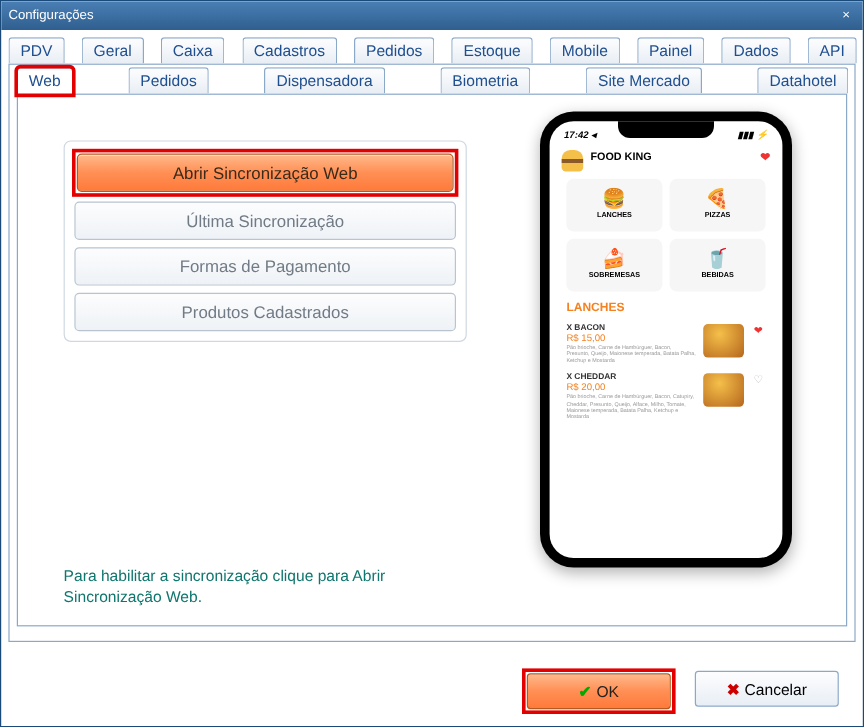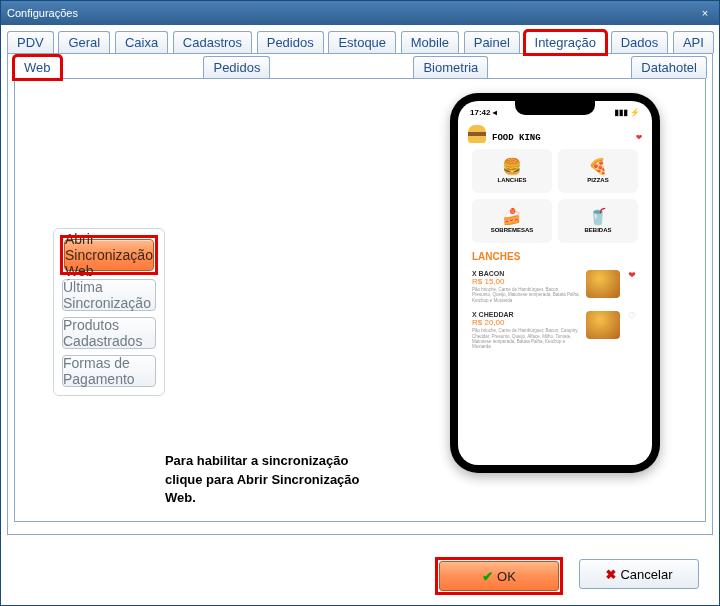--- a/index.html
+++ b/index.html
@@ -77,22 +77,21 @@
     height: 444px;
     display:flex;
     gap: 30px;
     position: relative;
   }
   .left-col {
     flex: 0 0 360px;
     padding-top: 24px;
     padding-left: 24px;
     display:flex;
-    flex-direction:row;
-    align-items:center;
+    flex-direction:column;
   }
   .btn-list {
     border: 1px solid #cfd8e2;
     border-radius: 6px;
     padding: 8px;
     display:flex;
     flex-direction:column;
     gap: 6px;
   }
   .big-btn {
@@ -111,23 +110,23 @@
     background: linear-gradient(to bottom, #ffb98a, #ff8f55, #ff7a3a);
     border: 1px solid #b55a1f;
     color: #3a2a1a;
     font-weight: normal;
     box-shadow: inset 0 1px 0 rgba(255,255,255,0.5);
   }
   .primary-wrap {
     padding: 2px;
   }
   .hint {
-    color: #000000;
+    color: #0f766e;
     font-size: 13px;
-    font-weight: bold;
+    font-weight: normal;
     margin-top: auto;
     line-height: 1.4;
   }
   .right-col {
     flex: 1;
     display:flex;
     justify-content:center;
     align-items:flex-start;
   }
   .phone {
@@ -159,29 +158,29 @@
   }
   .statusbar {
     height:18px;
     font-size:8px;
     font-weight:bold;
     display:flex;
     align-items:flex-end;
     justify-content:space-between;
     padding: 0 12px 2px 12px;
     color:#000;
+    font-style:italic;
   }
   .app-header {
     display:flex;
-    align-items:flex-end;
+    align-items:flex-start;
     gap:6px;
     padding: 6px 10px;
     font-size:9px;
     font-weight:bold;
-    font-family:Liberation Mono, monospace;
   }
   .burger-logo {
     width:18px;height:18px;
     background: linear-gradient(#f5c04a 40%, #8b5a2b 40% 60%, #f5c04a 60%);
     border-radius: 40% 40% 20% 20%;
   }
   .heart {
     margin-left:auto;
     color:#e33;
     font-size:10px;
@@ -273,43 +272,44 @@
 
   <div class="outer-tabs" id="outer-tabs">
       <div class="tab">PDV</div>
       <div class="tab">Geral</div>
       <div class="tab">Caixa</div>
       <div class="tab">Cadastros</div>
       <div class="tab">Pedidos</div>
       <div class="tab">Estoque</div>
       <div class="tab">Mobile</div>
       <div class="tab">Painel</div>
-      <div class="tab active highlight-red">Integração</div>
       <div class="tab">Dados</div>
       <div class="tab">API</div>
     </div>
 
   <div class="tab-panel-outer">
     <div class="inner-tabs" id="inner-tabs">
         <div class="tab active highlight-red">Web</div>
         <div class="tab">Pedidos</div>
+        <div class="tab">Dispensadora</div>
         <div class="tab">Biometria</div>
+        <div class="tab">Site Mercado</div>
         <div class="tab">Datahotel</div>
       </div>
 
     <div class="tab-panel-inner">
 
       <div class="left-col">
         <div class="btn-list">
           <div class="primary-wrap highlight-red">
             <div class="big-btn primary">Abrir Sincronização Web</div>
           </div>
           <div class="big-btn">Última Sincronização</div>
+          <div class="big-btn">Formas de Pagamento</div>
           <div class="big-btn">Produtos Cadastrados</div>
-          <div class="big-btn">Formas de Pagamento</div>
         </div>
         <div class="hint">Para habilitar a sincronização clique para Abrir Sincronização Web.</div>
       </div>
 
       <div class="right-col">
         <div class="phone">
           <div class="notch"></div>
           <div class="phone-screen">
             <div class="statusbar">
               <span>17:42 ◂</span>

